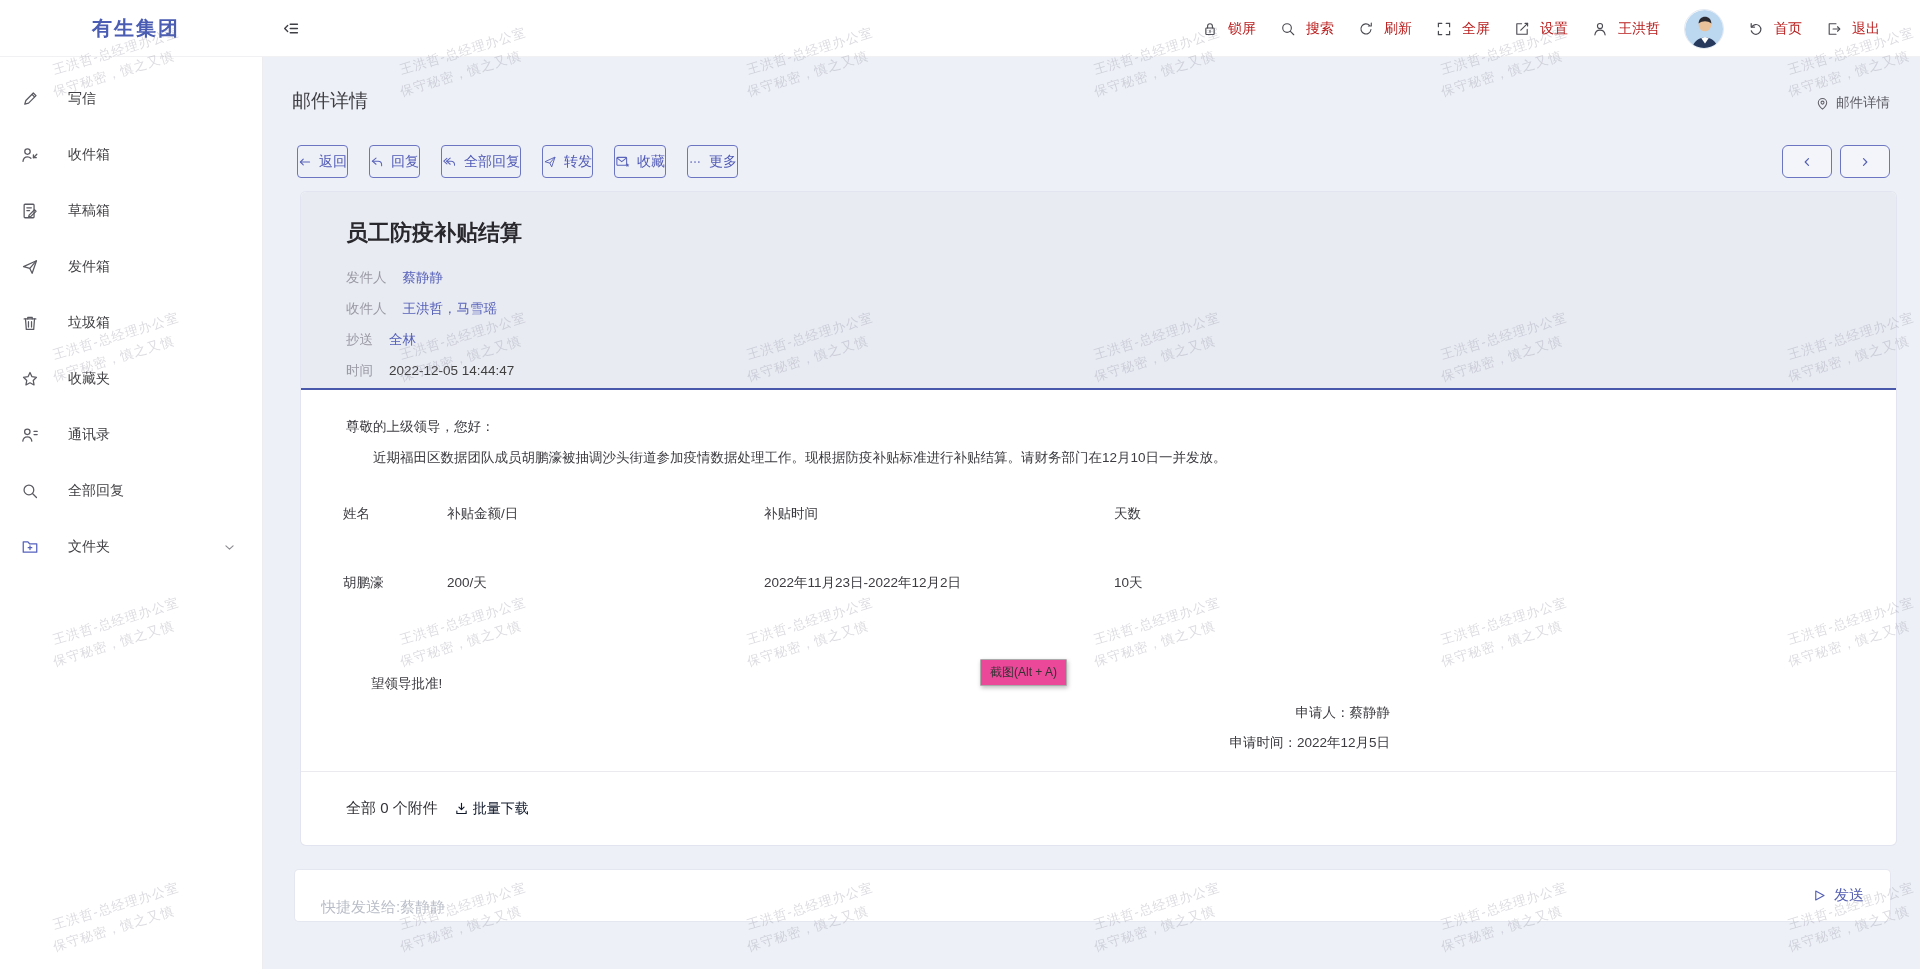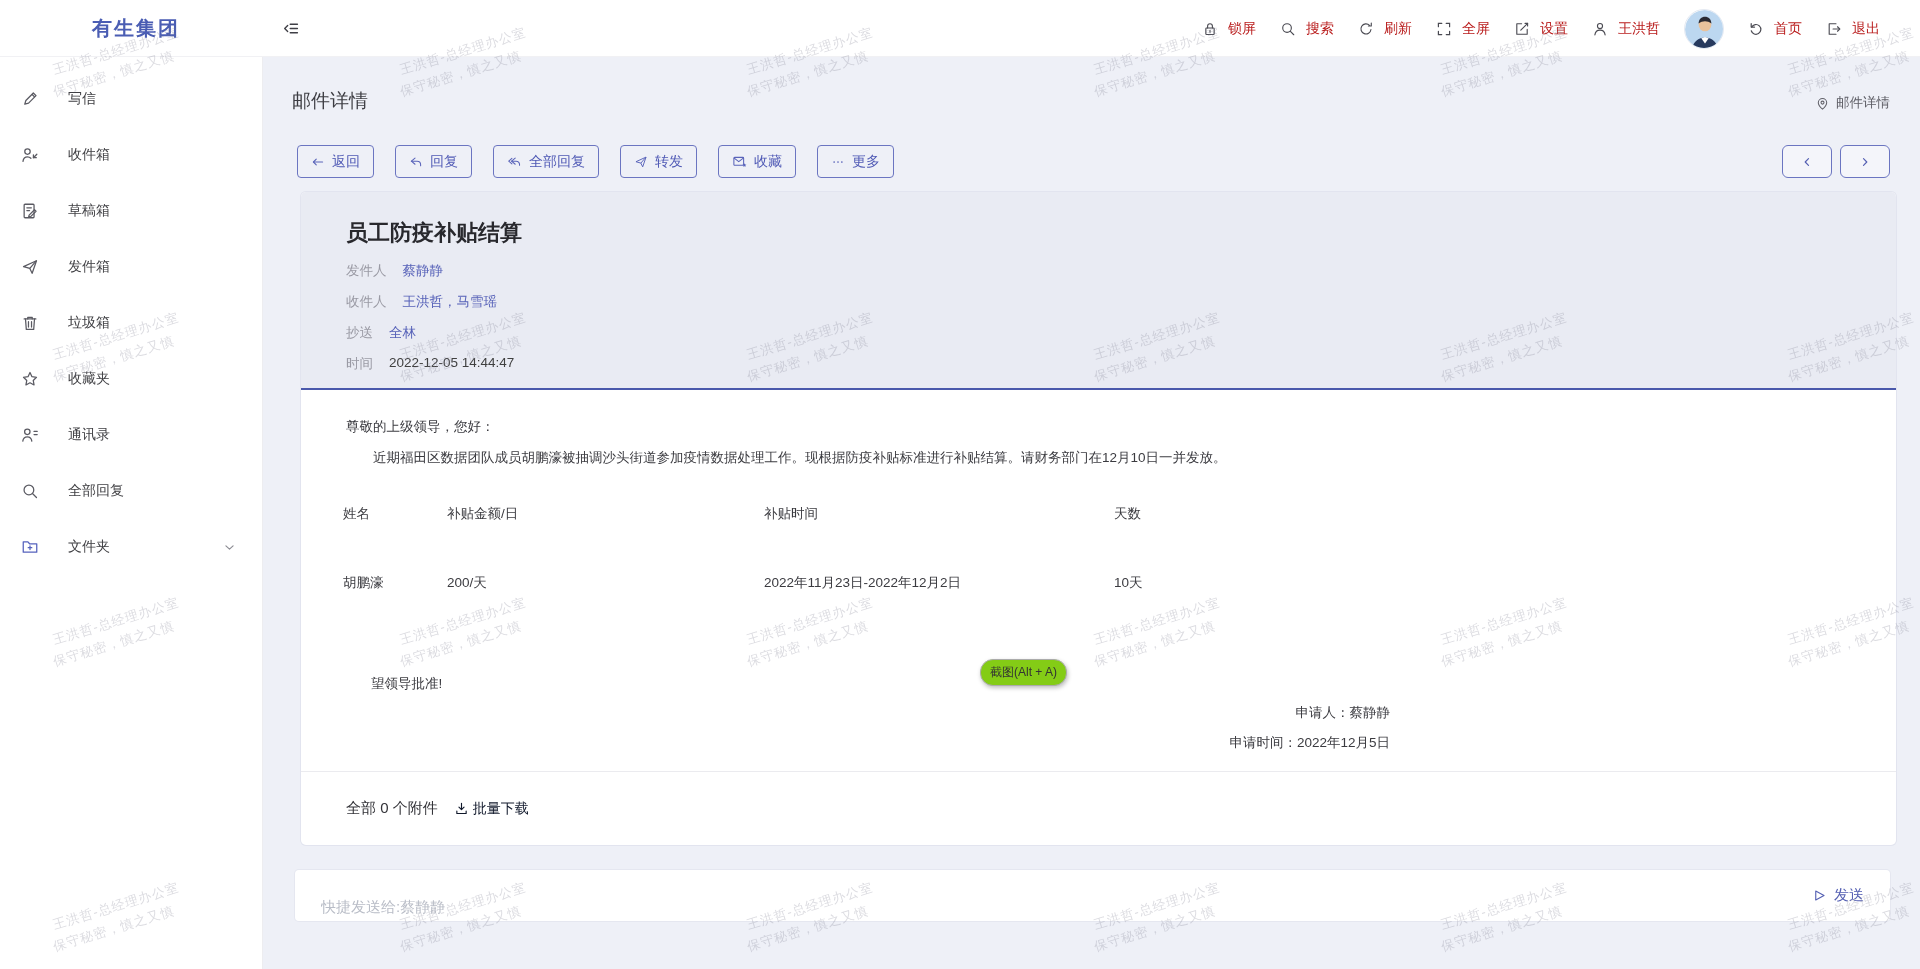--- a/index.html
+++ b/index.html
@@ -54,21 +54,21 @@
   .main { position:absolute; left:264px; top:57px; right:0; bottom:0; }
   .page-title { position:absolute; left:28px; top:31px; font-size:19px; color:#3c3c42; }
   .location {
     position:absolute; right:30px; top:37px; display:flex; align-items:center; gap:6px;
     font-size:13.5px; color:#5e5e66;
   }
   .location .licon { color:#62626a; }
 
   .actions { position:absolute; left:33px; top:88px; display:flex; gap:21px; }
   .act-btn {
-    height:33px; padding:0 13px; display:flex; align-items:center; gap:7px;
+    height:33px; padding:0 0; display:flex; align-items:center; gap:7px;
     background:transparent; border:1px solid #6b75c1; border-radius:4px;
     color:#4f59b5; font-size:14px; font-family:inherit; cursor:pointer; white-space:nowrap;
   }
   .act-btn .aicon { color:#5a64ba; }
 
   .pager { position:absolute; right:30px; top:88px; display:flex; gap:8px; }
   .pg-btn {
     width:50px; height:33px; background:rgba(255,255,255,.35);
     border:1px solid #6b75c1; border-radius:6px; color:#5560b3;
     display:flex; align-items:center; justify-content:center; cursor:pointer;
@@ -79,40 +79,40 @@
     position:absolute; left:31px; top:135px; width:1595px; height:653px;
     background:#ffffff; border-radius:5px; overflow:hidden;
     box-shadow:0 0 0 1px rgba(210,213,228,.45);
     margin-left:6px;
   }
   .card-head {
     height:198px; background:#e9ebf3; border-bottom:2px solid #4a58ab;
     padding:26px 45px 0 45px;
   }
   .subject { font-size:22px; font-weight:bold; color:#28282d; margin-bottom:14px; }
-  .meta-row { display:flex; height:31px; font-size:13.5px; }
+  .meta-row { display:flex; align-items:center; height:31px; font-size:13.5px; }
   .meta-label { color:#9a9aa4; margin-right:16px; }
   .meta-link { color:#5661b8; cursor:pointer; }
   .meta-plain { color:#404040; }
 
   .mail-body { position:absolute; left:0; top:200px; right:0; bottom:74px; font-size:13.5px; color:#3b3b40; }
   .greeting   { position:absolute; left:45px; top:26px; }
   .paragraph  { position:absolute; left:45px; top:55px; width:1500px; text-indent:2em; line-height:1.6; }
   .tb-cell    { position:absolute; white-space:nowrap; }
   .th0 { left:42px;  top:113px; } .th1 { left:146px; top:113px; }
   .th2 { left:463px; top:113px; } .th3 { left:813px; top:113px; }
   .td0 { left:42px;  top:182px; } .td1 { left:146px; top:182px; }
   .td2 { left:463px; top:182px; } .td3 { left:813px; top:182px; }
   .closing    { position:absolute; left:70px; top:283px; }
   .applicant  { position:absolute; left:42px; top:312px; width:1047px; text-align:right; }
   .apply-date { position:absolute; left:42px; top:342px; width:1047px; text-align:right; }
 
   .snip-tip {
     position:absolute; left:679px; top:267px; z-index:60;
-    background:#84cc16; border:1px solid #ababab; border-radius:13px;
+    background:#ec4899; border:1px solid #ababab; border-radius:1px;
     box-shadow:1px 2px 4px rgba(0,0,0,.25);
     font-size:12px; color:#333; padding:4px 9px; white-space:nowrap;
   }
 
   .attachments {
     position:absolute; left:0; right:0; bottom:0; height:74px;
     border-top:1px solid #ebebef; display:flex; align-items:center; padding-left:45px;
   }
   .att-summary { font-size:15px; color:#333338; }
   .att-download {

